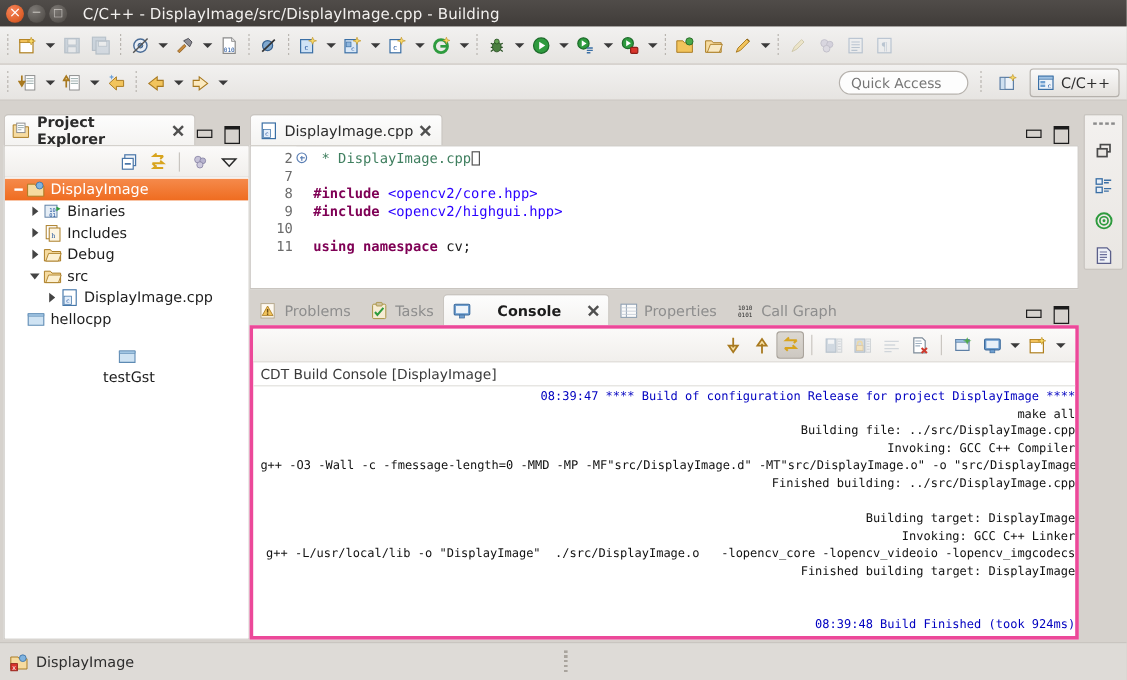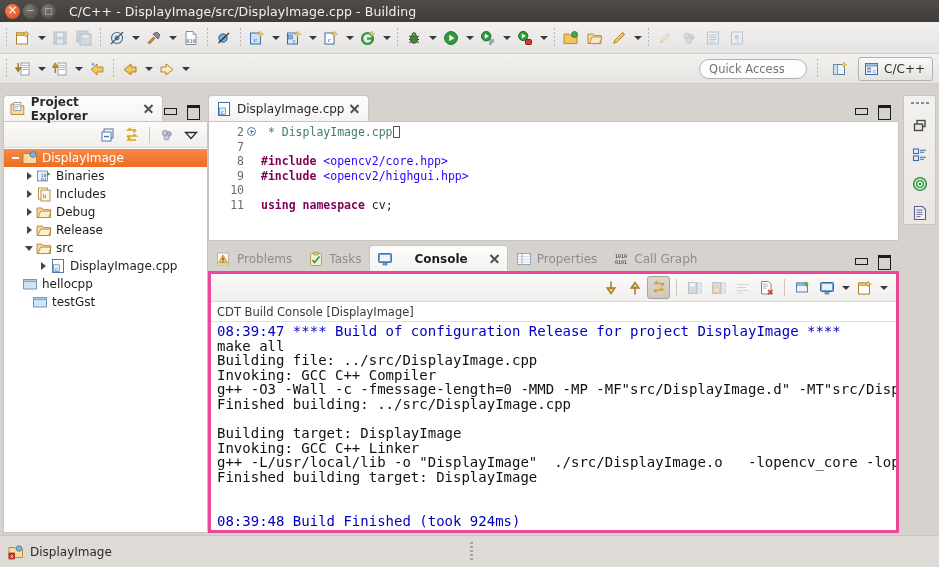--- a/index.html
+++ b/index.html
@@ -232,22 +232,22 @@
     background:linear-gradient(to bottom,#dcd8d2,#cdc8c1);
     border:1px solid #a9a39b;
   }
   .ct-sep { width:1px;height:17px;background:#cac6c1;margin:0 5px;}
   .console-title {
     font-size:11.5px; color:#3a3a3a; padding:3px 0 2px 6px;
     border-bottom:1px solid #e2e0dd;
   }
   .console-out {
     flex:1; padding:2px 0 0 6px; overflow:hidden;
-    font-family:"DejaVu Sans Mono","Liberation Mono",monospace; font-size:14px;
-    color:#111; line-height:14.6px; white-space:pre;
+    font-family:"DejaVu Sans Mono","Liberation Mono",monospace; font-size:10px;
+    color:#111; line-height:14.6px; white-space:pre;text-align:right;
   }
   .co-blue { color:#0000c0; }
 
   
   .minibar {
     width:33px; margin:3px 3px 2px 4px;
     background:linear-gradient(to bottom,#f3f1ef,#e9e6e2);
     border:1px solid #c9c5c0; border-radius:2px;
     display:flex; flex-direction:column; align-items:center; gap:11px;
     padding-top:6px; height:130px;
@@ -600,28 +600,20 @@
           </div>
           <div class="tnode" style="padding-left: 18px;">
             <span class="twist closed"></span>
             <svg viewBox="0 0 16 16" class="icon ticon">
               <path d="M1 4 h5 l1.3 1.6 h7.2 v7.9 h-13.5 Z" fill="#f6dba0" stroke="#a8791f" stroke-width=".8"></path>
               <path d="M2.2 13.5 L4.5 7.2 h10.5 l-2.3 6.3 Z" fill="#fcf0d2" stroke="#a8791f" stroke-width=".7"></path>
             </svg>
             <span class="tlabel">Debug</span>
           </div>
           <div class="tnode" style="padding-left: 18px;">
-            <span class="twist closed"></span>
-            <svg viewBox="0 0 16 16" class="icon ticon">
-              <path d="M1 4 h5 l1.3 1.6 h7.2 v7.9 h-13.5 Z" fill="#f6dba0" stroke="#a8791f" stroke-width=".8"></path>
-              <path d="M2.2 13.5 L4.5 7.2 h10.5 l-2.3 6.3 Z" fill="#fcf0d2" stroke="#a8791f" stroke-width=".7"></path>
-            </svg>
-            <span class="tlabel">Release</span>
-          </div>
-          <div class="tnode" style="padding-left: 18px;">
             <span class="twist open"></span>
             <svg viewBox="0 0 16 16" class="icon ticon">
               <path d="M1 4 h5 l1.3 1.6 h7.2 v7.9 h-13.5 Z" fill="#f6dba0" stroke="#a8791f" stroke-width=".8"></path>
               <path d="M2.2 13.5 L4.5 7.2 h10.5 l-2.3 6.3 Z" fill="#fcf0d2" stroke="#a8791f" stroke-width=".7"></path>
             </svg>
             <span class="tlabel">src</span>
           </div>
           <div class="tnode" style="padding-left: 32px;">
             <span class="twist closed"></span>
             <svg viewBox="0 0 16 16" class="icon ticon">
@@ -632,21 +624,21 @@
             <span class="tlabel">DisplayImage.cpp</span>
           </div>
           <div class="tnode" style="padding-left: 4px; align-items: center;">
             <span class="twist"></span>
             <svg viewBox="0 0 16 16" class="icon ticon">
               <path d="M1.5 3.5 h13 v9.5 h-13 Z" fill="#cfe3f3" stroke="#5d8ab3" stroke-width=".9"></path>
               <path d="M1.5 3.5 h13 v2 h-13 Z" fill="#a9cce8" stroke="#5d8ab3" stroke-width=".6"></path>
             </svg>
             <span class="tlabel">hellocpp</span>
           </div>
-          <div class="tnode" style="padding-left: 14px;">
+          <div class="tnode" style="padding-left: 4px; flex-direction: column;">
             <span class="twist"></span>
             <svg viewBox="0 0 16 16" class="icon ticon">
               <path d="M1.5 3.5 h13 v9.5 h-13 Z" fill="#cfe3f3" stroke="#5d8ab3" stroke-width=".9"></path>
               <path d="M1.5 3.5 h13 v2 h-13 Z" fill="#a9cce8" stroke="#5d8ab3" stroke-width=".6"></path>
             </svg>
             <span class="tlabel">testGst</span>
           </div>
         </div>
     </div>
   </div>

